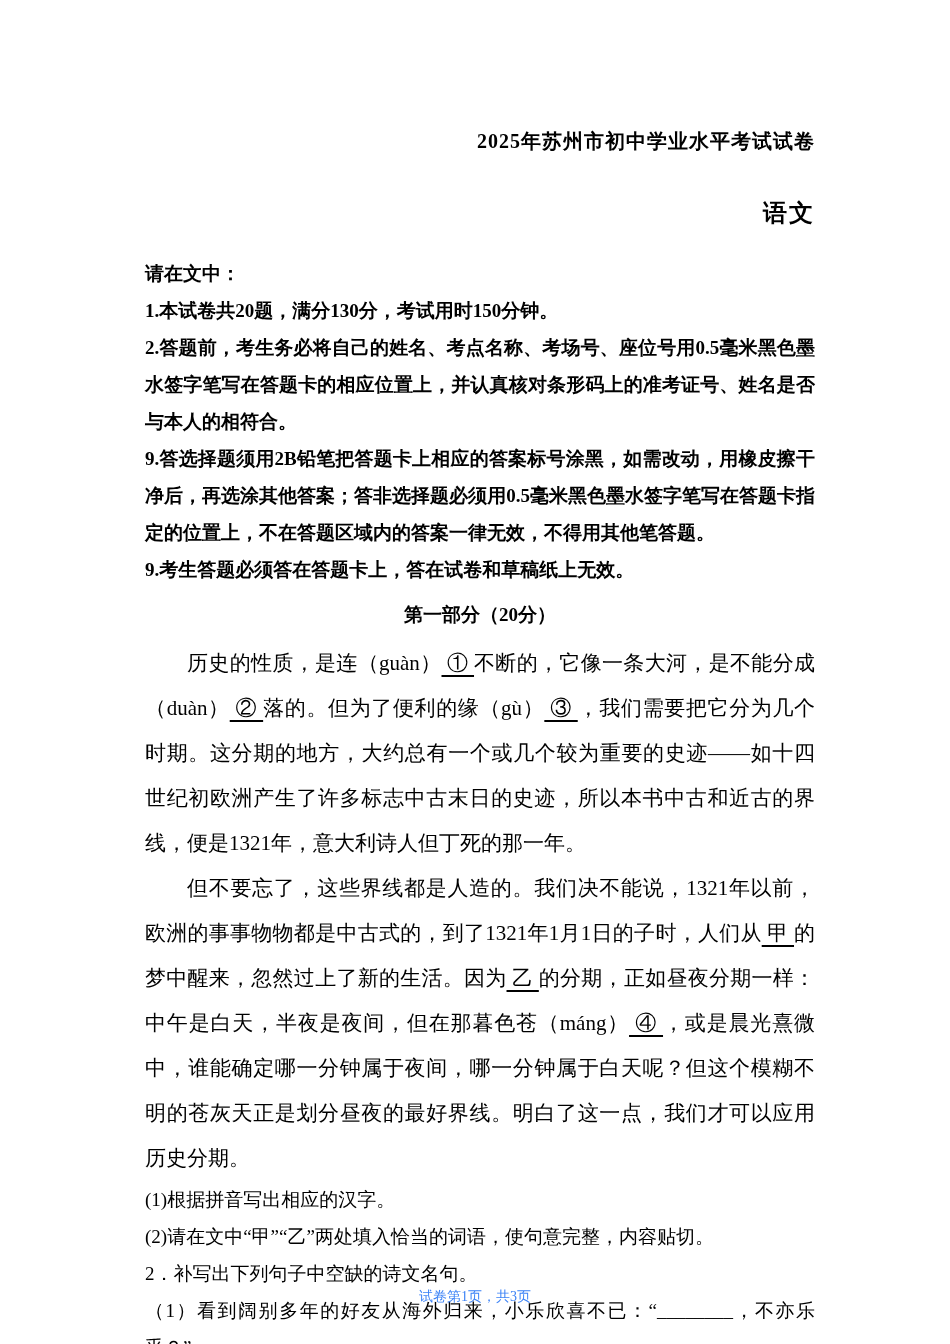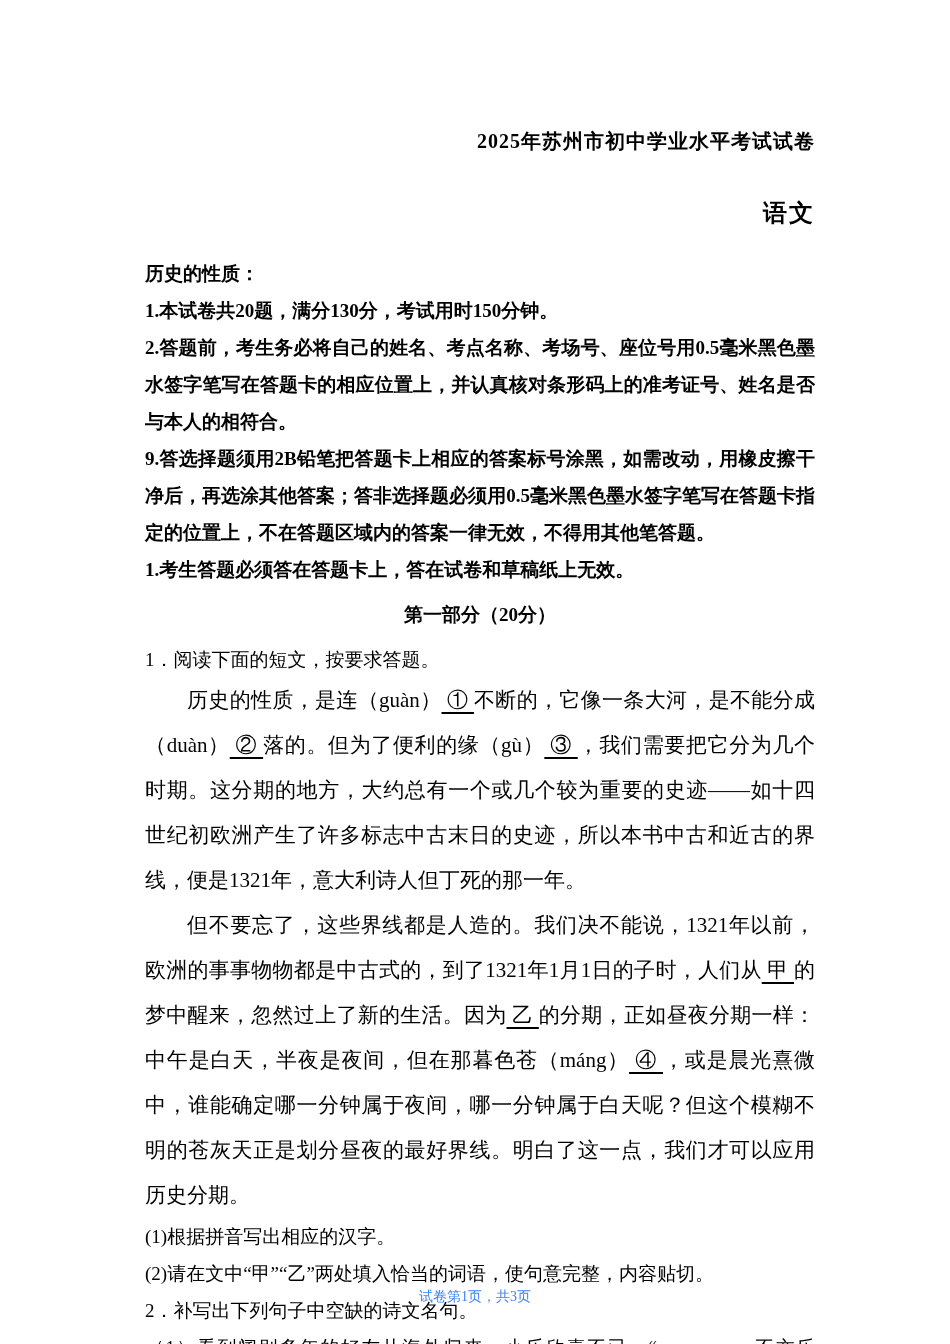--- a/index.html
+++ b/index.html
@@ -82,30 +82,29 @@
 </style>
 </head>
 <body>
 
 <div class="page">
 
   <h1 class="exam-title">2025年苏州市初中学业水平考试试卷</h1>
 
   <h2 class="exam-subject">语文</h2>
 
-  <p class="notes-heading">历史的性质：</p>
+  <p class="notes-heading">请在文中：</p>
 
   <p class="note">1.本试卷共20题，满分130分，考试用时150分钟。</p>
   <p class="note">2.答题前，考生务必将自己的姓名、考点名称、考场号、座位号用0.5毫米黑色墨水签字笔写在答题卡的相应位置上，并认真核对条形码上的准考证号、姓名是否与本人的相符合。</p>
   <p class="note">9.答选择题须用2B铅笔把答题卡上相应的答案标号涂黑，如需改动，用橡皮擦干净后，再选涂其他答案；答非选择题必须用0.5毫米黑色墨水签字笔写在答题卡指定的位置上，不在答题区域内的答案一律无效，不得用其他笔答题。</p>
-  <p class="note">1.考生答题必须答在答题卡上，答在试卷和草稿纸上无效。</p>
+  <p class="note">9.考生答题必须答在答题卡上，答在试卷和草稿纸上无效。</p>
 
   <p class="section-heading">第一部分（20分）</p>
 
-  <p class="q-stem">1．阅读下面的短文，按要求答题。</p>
 
   <p class="passage"><span>历史的性质，是连（guàn）</span><span class="blank"> ① </span><span>不断的，它像一条大河，是不能分成（duàn）</span><span class="blank"> ② </span><span>落的。但为了便利的缘（gù）</span><span class="blank"> ③ </span><span>，我们需要把它分为几个时期。这分期的地方，大约总有一个或几个较为重要的史迹——如十四世纪初欧洲产生了许多标志中古末日的史迹，所以本书中古和近古的界线，便是1321年，意大利诗人但丁死的那一年。</span></p>
   <p class="passage"><span>但不要忘了，这些界线都是人造的。我们决不能说，1321年以前，欧洲的事事物物都是中古式的，到了1321年1月1日的子时，人们从</span><span class="blank"> 甲 </span><span>的梦中醒来，忽然过上了新的生活。因为</span><span class="blank"> 乙 </span><span>的分期，正如昼夜分期一样：中午是白天，半夜是夜间，但在那暮色苍（máng）</span><span class="blank"> ④ </span><span>，或是晨光熹微中，谁能确定哪一分钟属于夜间，哪一分钟属于白天呢？但这个模糊不明的苍灰天正是划分昼夜的最好界线。明白了这一点，我们才可以应用历史分期。</span></p>
 
   <p class="q-sub">(1)根据拼音写出相应的汉字。</p>
   <p class="q-sub">(2)请在文中“甲”“乙”两处填入恰当的词语，使句意完整，内容贴切。</p>
 
   <p class="q-stem">2．补写出下列句子中空缺的诗文名句。</p>
 
   <p class="q-sub"><span>（1）看到阔别多年的好友从海外归来，小乐欣喜不已：“</span><span>________</span><span>，不亦乐乎？”</span></p>

